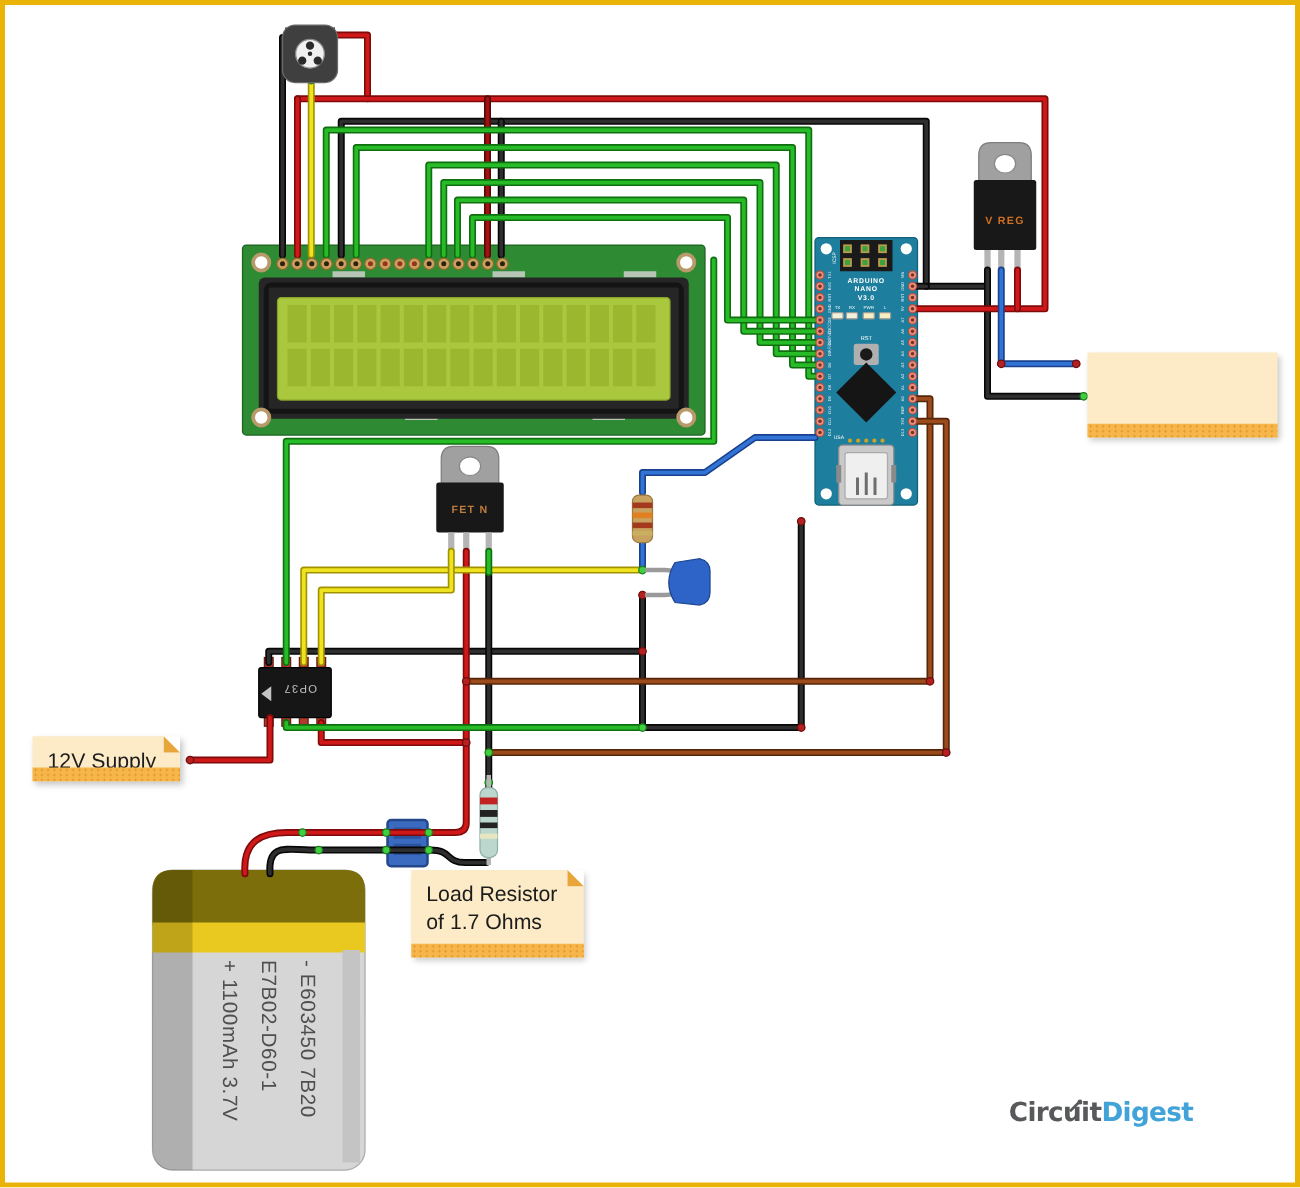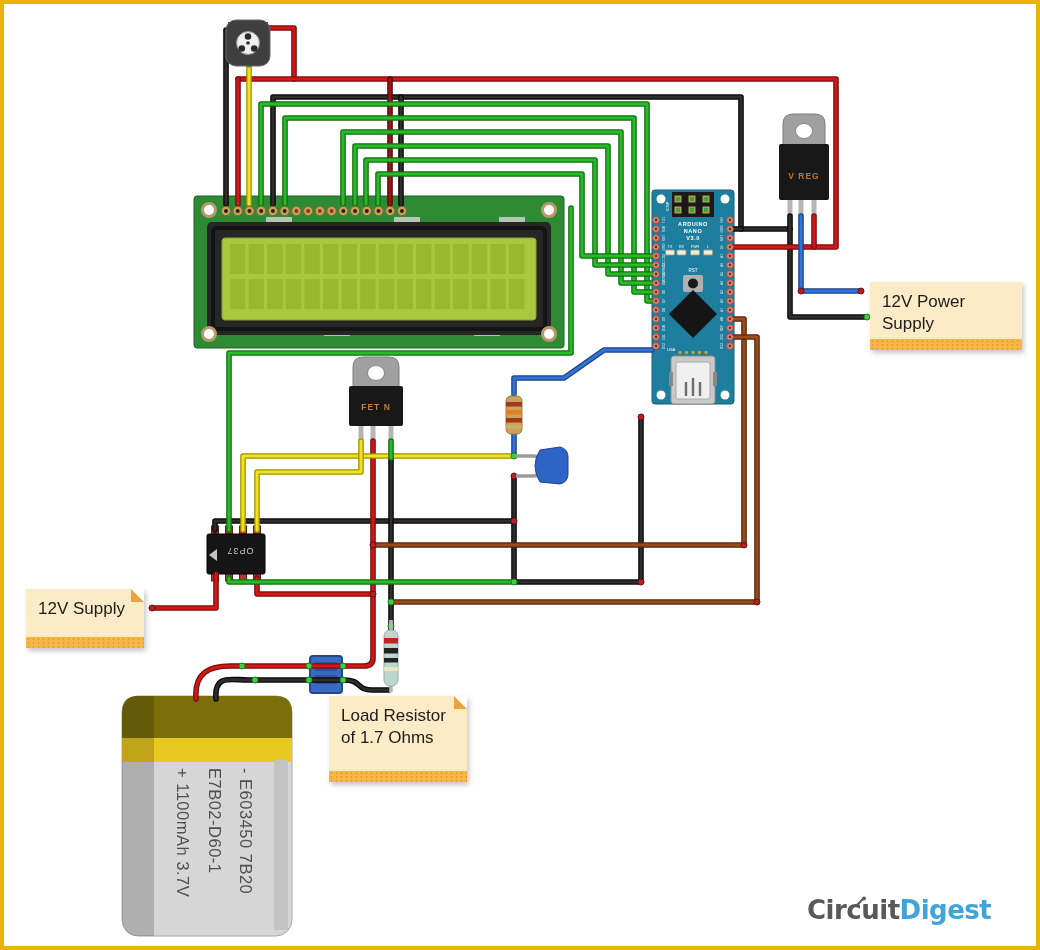--- a/index.html
+++ b/index.html
@@ -11,22 +11,22 @@
     color:#1c1c1c;font-size:17px;line-height:1.32;}
   .note .txt{padding:9px 10px 4px 12px;}
   .note .strip{position:absolute;left:0;right:0;bottom:0;height:11px;background:#f6b64a;
     background-image:radial-gradient(#e49a2f 1px, transparent 1.2px);background-size:5px 4px;}
   .note .fold{position:absolute;top:0;right:0;width:0;height:0;
     border-left:13px solid #e8a63a;border-top:13px solid #fff;}
   #battery-text{position:absolute;left:147px;top:764px;width:110px;height:160px;
     writing-mode:vertical-rl;color:#4f4f4f;font-size:16.5px;letter-spacing:.5px;
     font-family:"Liberation Sans",sans-serif;line-height:1.9;}
   #battery-text div{white-space:nowrap;}
-  #logo{position:absolute;left:803px;top:874px;font-size:26px;letter-spacing:-.5px;
-    font-family:"DejaVu Sans",sans-serif;white-space:nowrap;margin-top:17px;}
+  #logo{position:absolute;left:803px;top:874px;font-size:21px;letter-spacing:-.5px;
+    font-family:"DejaVu Sans",sans-serif;white-space:nowrap;}
   #logo .p1{color:#58595b;font-weight:700;}
   #logo .p2{color:#41a3d8;font-weight:600;}
   #logo .accent{position:absolute;left:47px;top:1px;width:12px;height:12px;}
 </style>
 </head>
 <body>
 
 <div id="canvas">
 
 <svg id="scene" width="1040" height="950" viewBox="0 0 1040 950">
@@ -455,36 +455,32 @@
   </g>
 </svg>
 
 <div id="battery-text">
   <div>- E603450 7B20</div>
   <div>E7B02-D60-1</div>
   <div>+ 1100mAh 3.7V</div>
 </div>
 
 <div class="note" style="left:866px;top:278px;width:152px;height:68px;">
-  <div class="txt">
-    <div>12V Power</div>
-    <div>Supply</div>
-  </div>
   <div class="strip"></div>
 </div>
 
-<div class="note" style="left:22px;top:585px;width:118px;height:59px;">
+<div class="note" style="left:22px;top:585px;width:118px;height:36px;">
   <div class="fold"></div>
   <div class="txt">
     <div>12V Supply</div>
   </div>
   <div class="strip"></div>
 </div>
 
-<div class="note" style="left:325px;top:692px;width:138px;height:86px;">
+<div class="note" style="left:325px;top:692px;width:138px;height:70px;">
   <div class="fold"></div>
   <div class="txt">
     <div>Load Resistor</div>
     <div>of 1.7 Ohms</div>
   </div>
   <div class="strip"></div>
 </div>
 
 <div id="logo">
   <span class="p1">Circuit</span><span class="p2">Digest</span>

